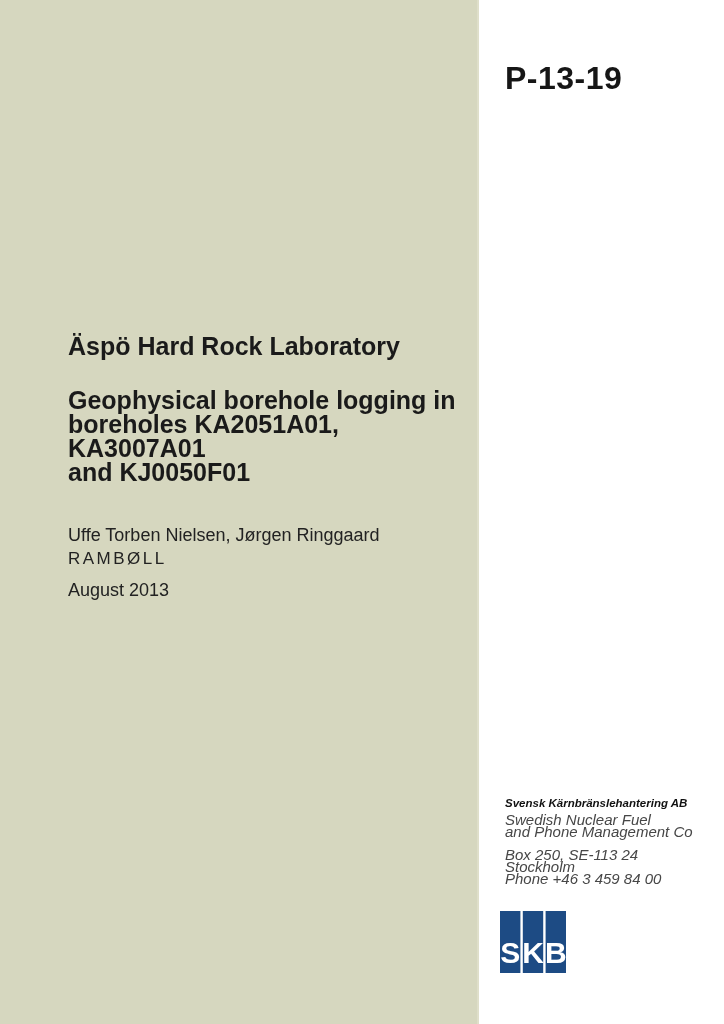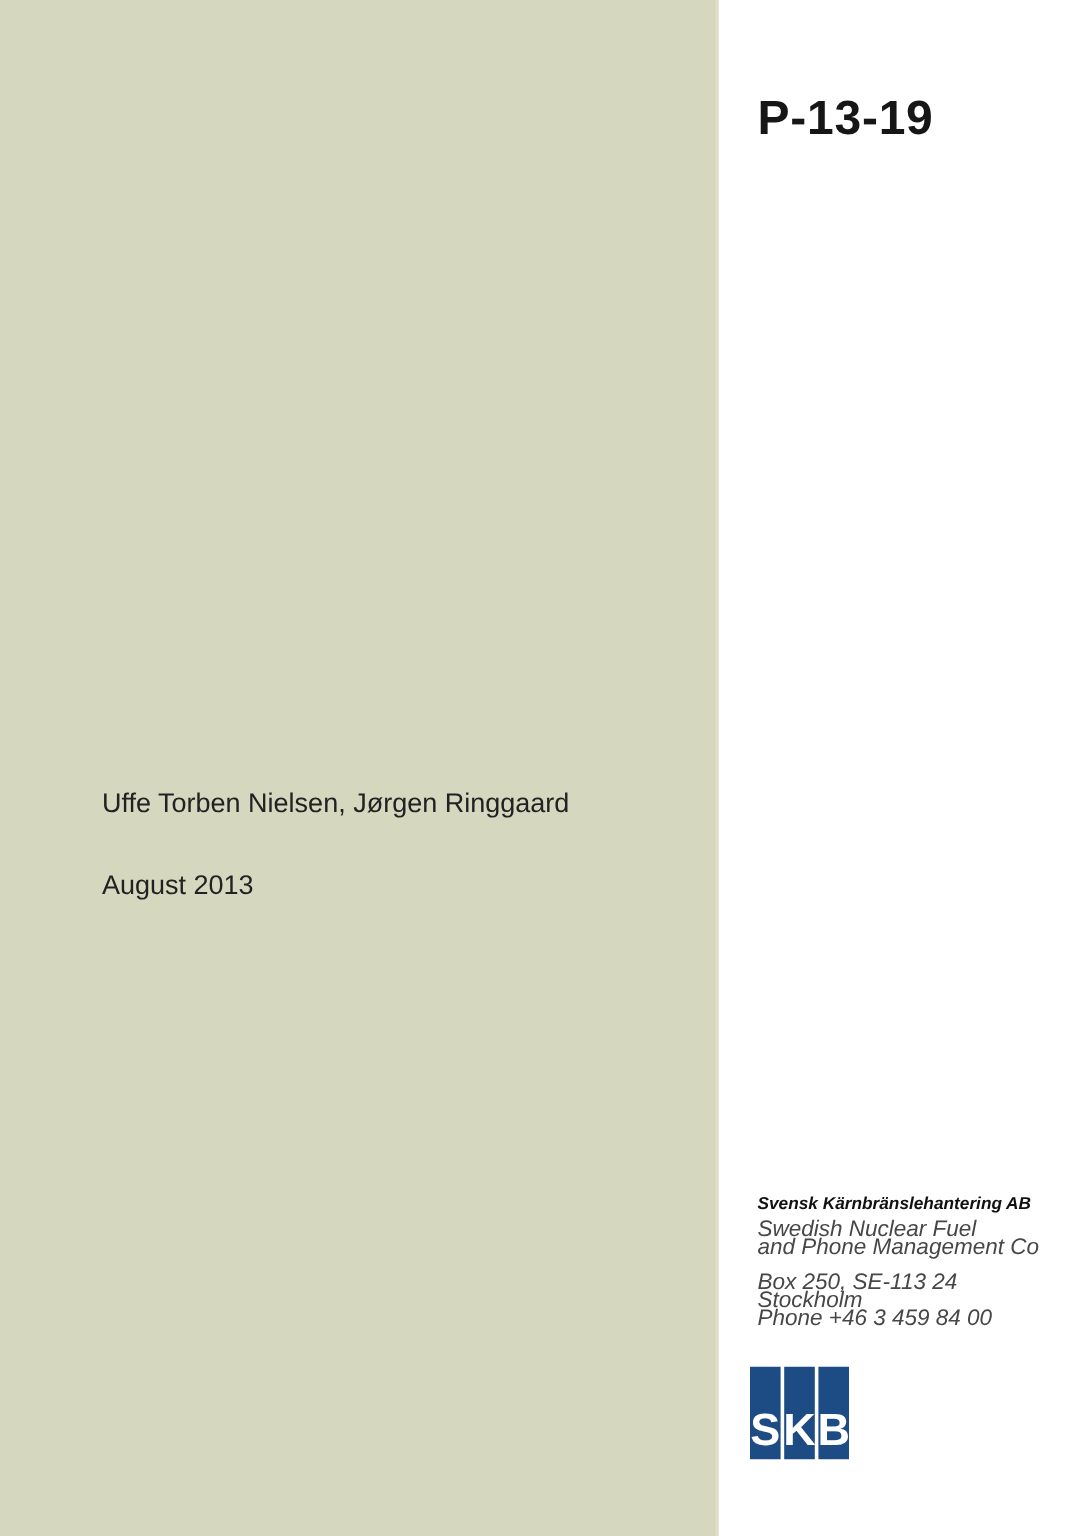--- a/index.html
+++ b/index.html
@@ -119,23 +119,32 @@
 </style>
 </head>
 <body>
 
 <div class="page">
 
   <div class="panel"></div>
 
   <div class="report-number">P-13-19</div>
 
+  <div class="title-block">
+    <h1>Äspö Hard Rock Laboratory</h1>
+    <div class="subtitle">
+      <div>Geophysical borehole logging in</div>
+      <div>boreholes KA2051A01, KA3007A01</div>
+      <div>and KJ0050F01</div>
+    </div>
+  </div>
 
   <div class="authors-block">
     <div class="authors-line">Uffe Torben Nielsen, Jørgen Ringgaard</div>
+    <div class="company-line">RAMBØLL</div>
   </div>
 
   <div class="pub-date">August 2013</div>
 
   <div class="publisher">
     <div class="pub-name">Svensk Kärnbränslehantering AB</div>
     <div class="pub-line">Swedish Nuclear Fuel</div>
     <div class="pub-line">and Phone Management Co</div>
     <div class="pub-line pub-addr">Box 250, SE-113 24 Stockholm</div>
     <div class="pub-line">Phone +46 3 459 84 00</div>

